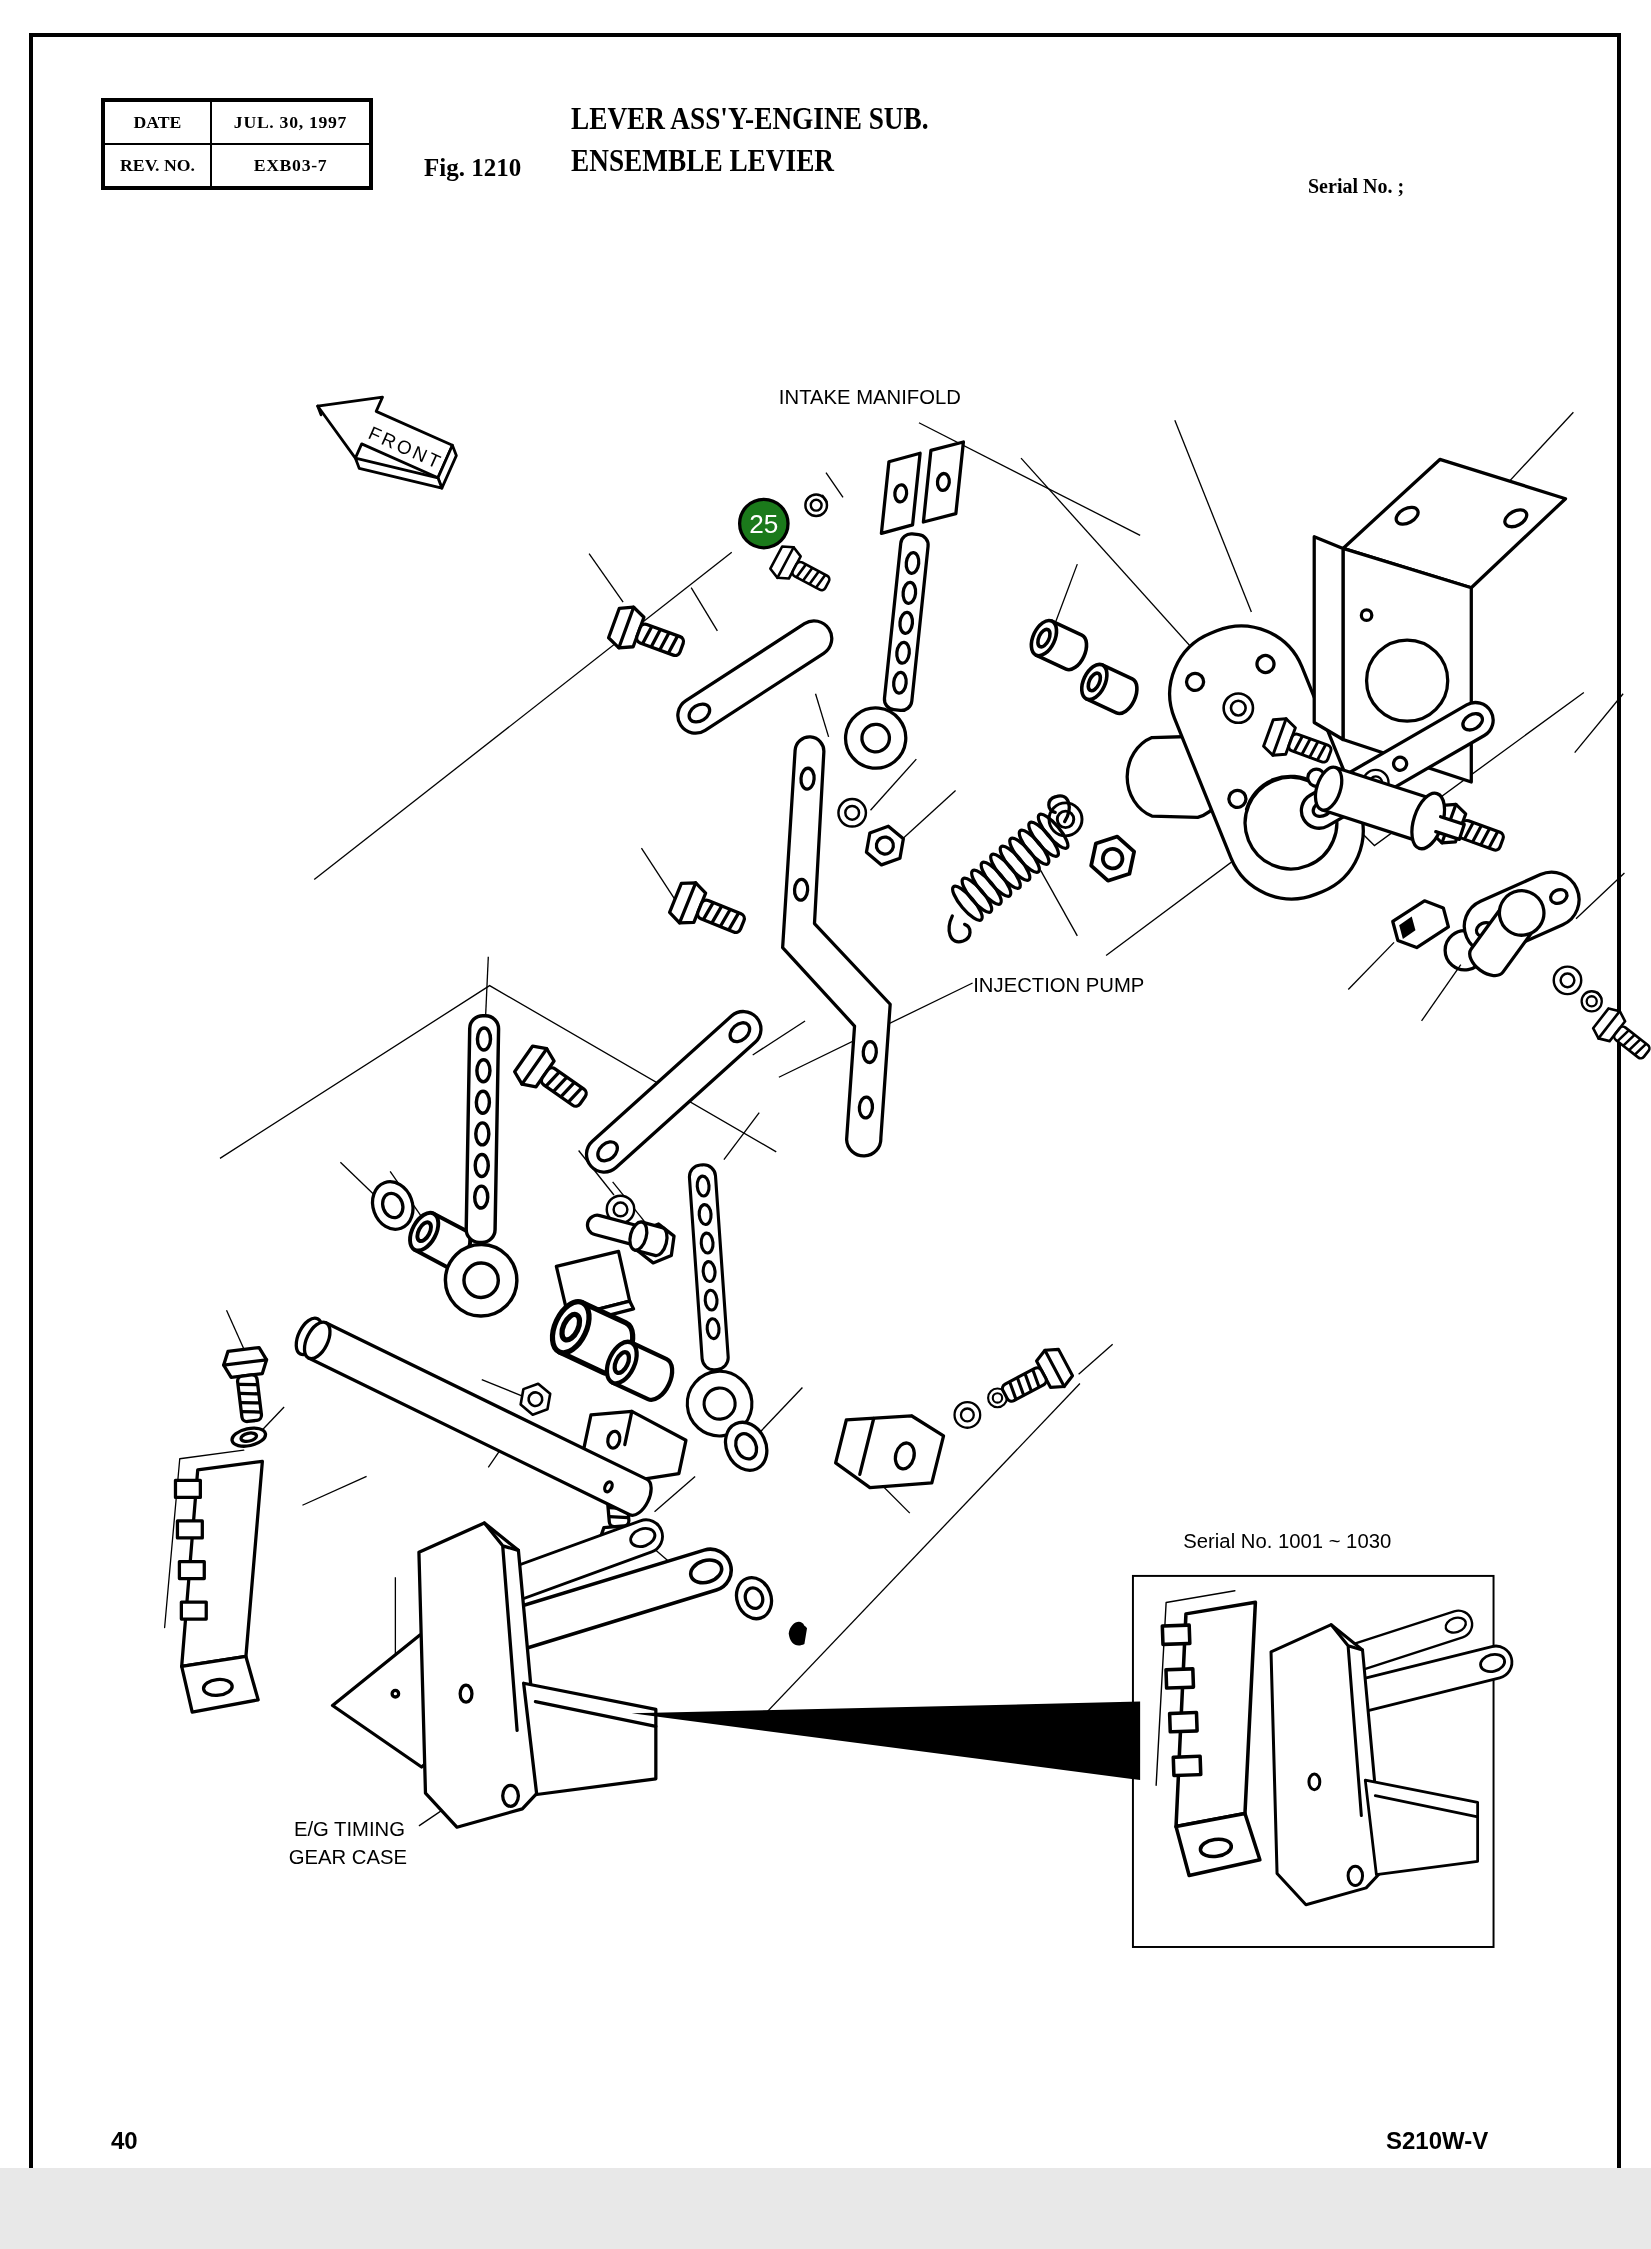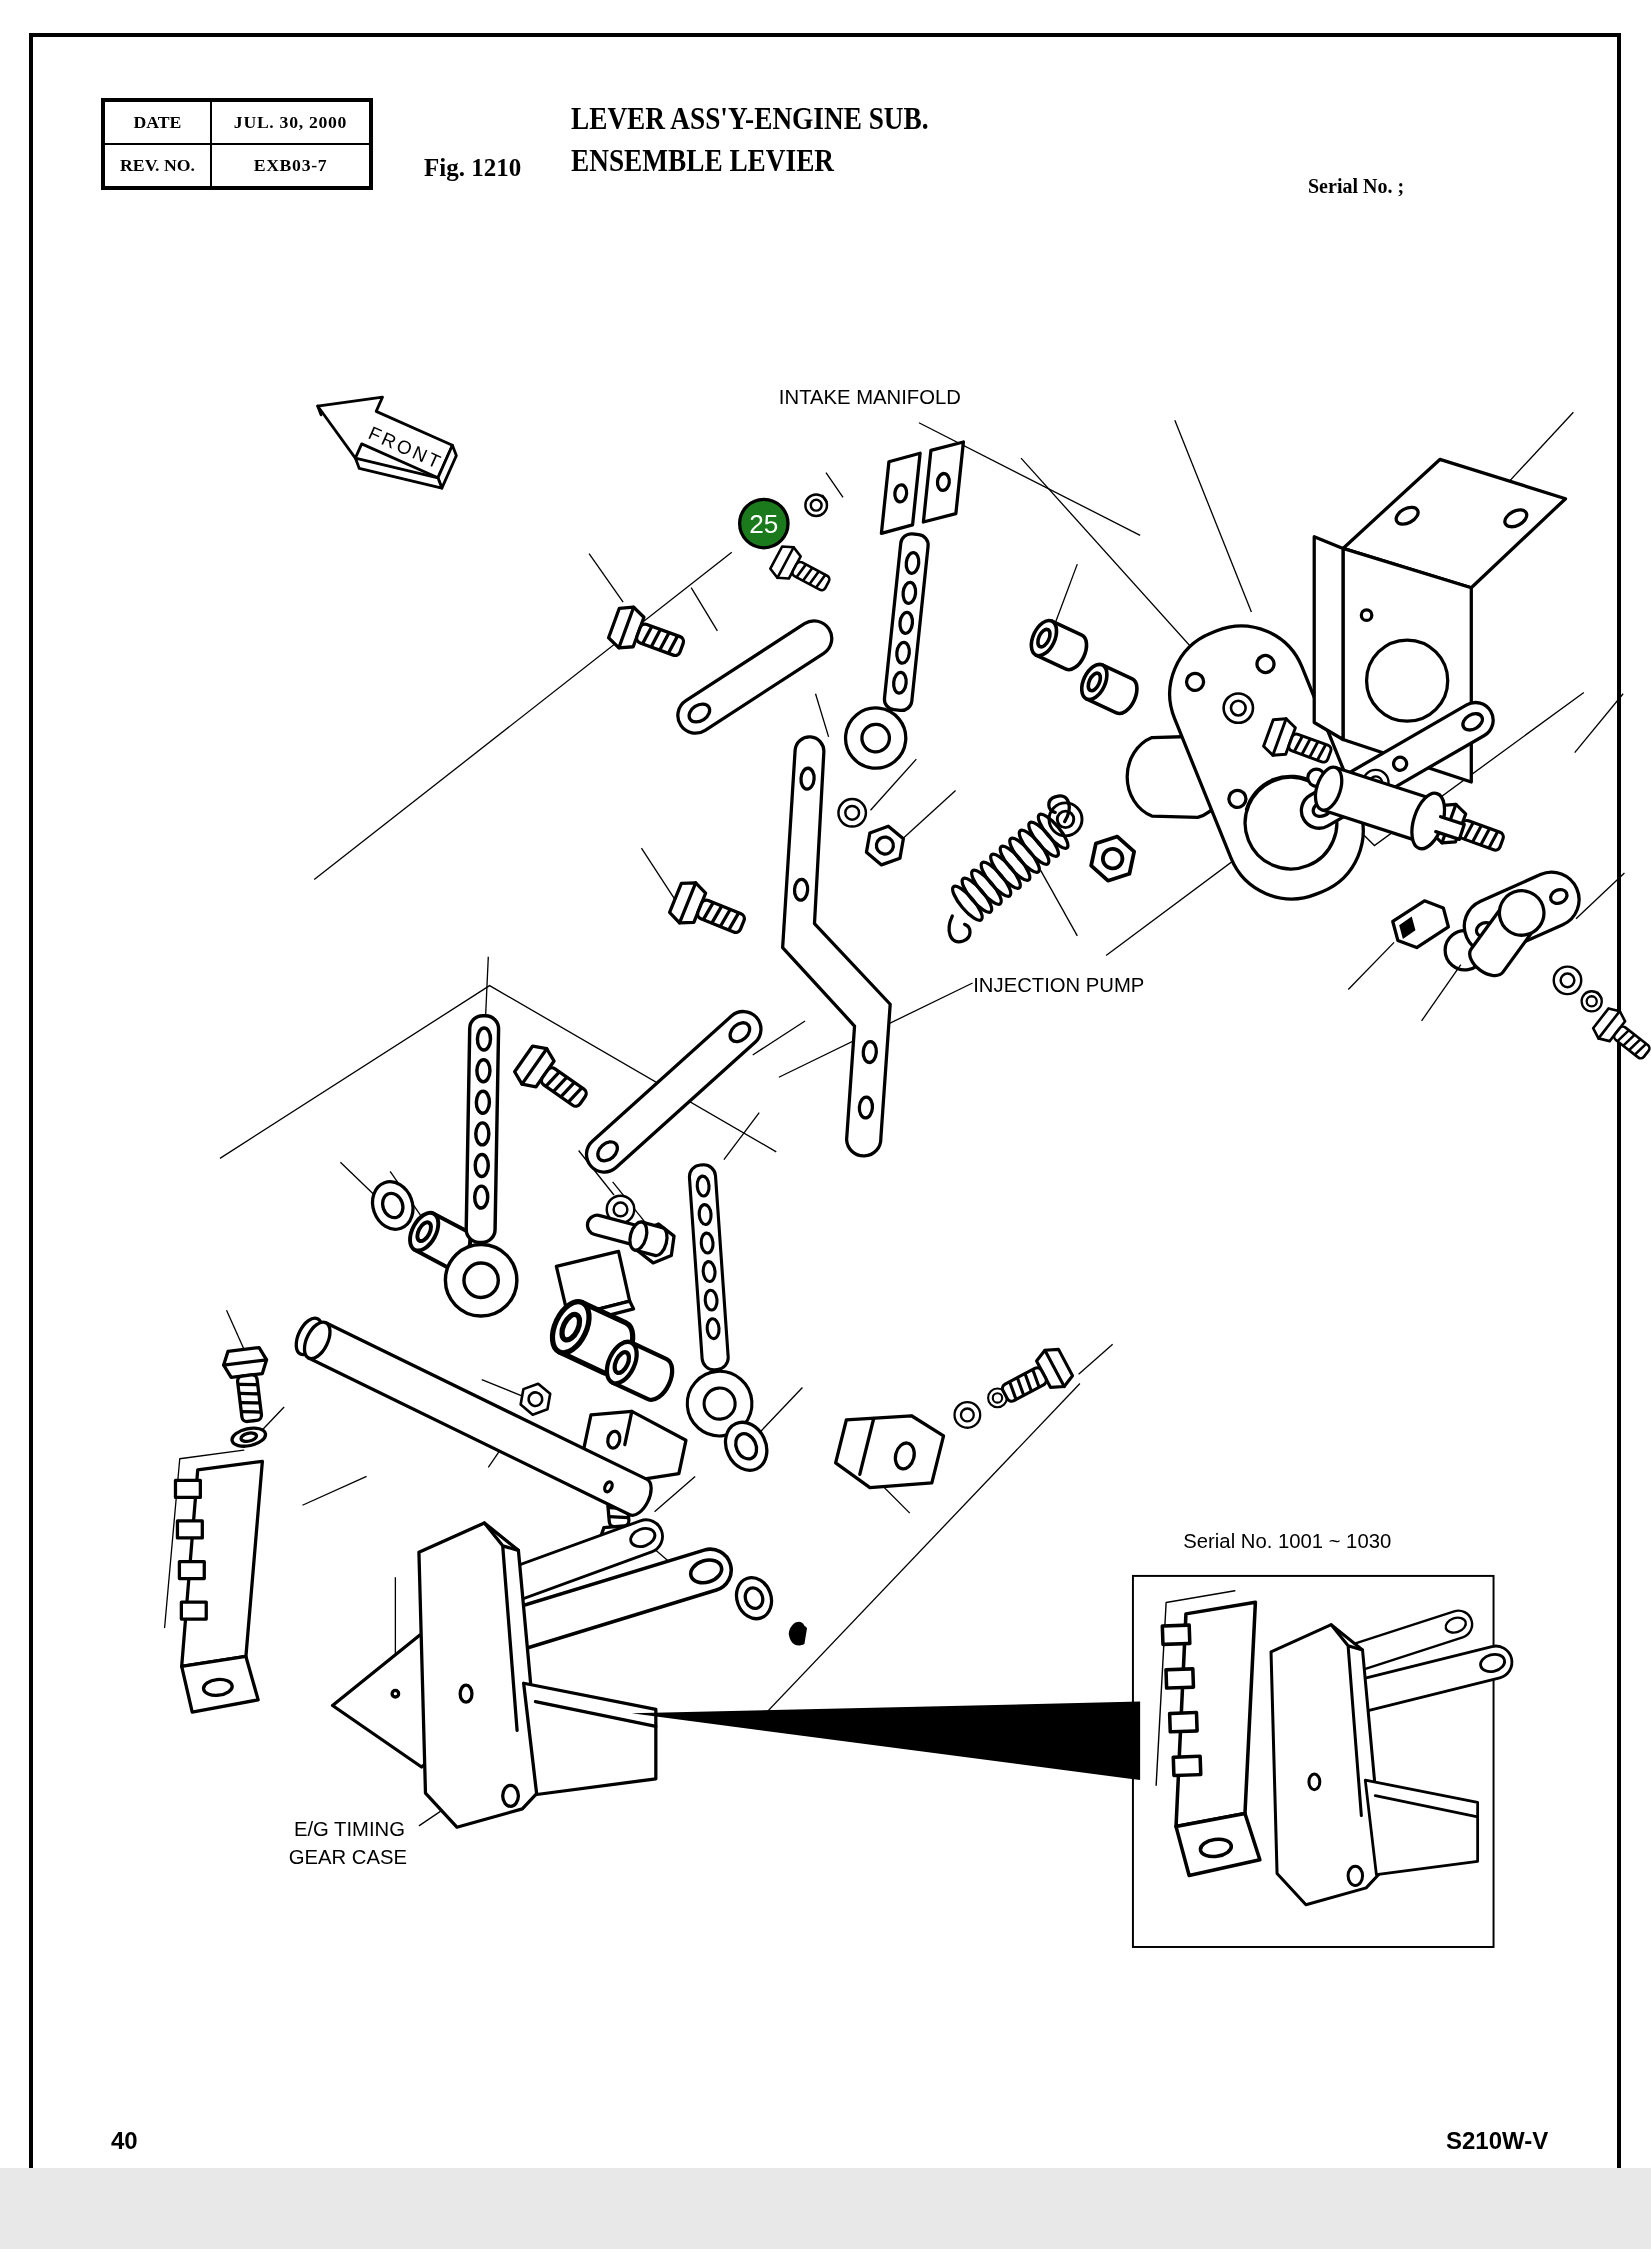--- a/index.html
+++ b/index.html
@@ -17,21 +17,21 @@
   .hdr-table td.c2 { width:144px; letter-spacing:0.7px; }
   .fig-label { position:absolute; left:424px; top:126px;
                font:bold 25px "Liberation Serif", serif;margin-top:28px; }
   .title-block { position:absolute; left:571px; top:98px;
                  font:bold 31px "Liberation Serif", serif;
                  transform:scaleX(0.88); transform-origin:left top; line-height:1.35;
                  white-space:nowrap; }
   .serial-note { position:absolute; left:1308px; top:175px;
                  font:bold 20px "Liberation Serif", serif; }
   .footer-left  { position:absolute; left:111px;  top:2127px; font:bold 24px "Liberation Sans", sans-serif; }
-  .footer-right { position:absolute; left:1446px; top:2127px; font:bold 24px "Liberation Sans", sans-serif; }
+  .footer-right { position:absolute; left:1386px; top:2127px; font:bold 24px "Liberation Sans", sans-serif; }
   svg.diagram { position:absolute; left:0; top:0; }
   .p  { fill:#fff; stroke:#000; stroke-width:5; stroke-linejoin:round; stroke-linecap:round; }
   .pn { fill:none; stroke:#000; stroke-width:5; stroke-linejoin:round; stroke-linecap:round; }
   .thin { fill:none; stroke:#000; stroke-width:2; }
   .box  { fill:none; stroke:#000; stroke-width:3; }
   .blk  { fill:#000; stroke:none; }
   .lbl { font-family:"Liberation Sans", sans-serif; font-size:31px; fill:#000; }
   .front-txt { font-family:"Liberation Sans", sans-serif; font-size:34px; letter-spacing:5px; fill:#000; }
   .callout-txt { font-family:"Liberation Sans", sans-serif; font-size:40px; fill:#fff; text-anchor:middle; }
 </style>
@@ -39,21 +39,21 @@
 <body>
 
 <div class="page">
 
   <div class="frame"></div>
 
   <table class="hdr-table">
     <tbody>
         <tr>
       <td class="c1">DATE</td>
-      <td class="c2">JUL. 30, 2000</td>
+      <td class="c2">JUL. 30, 1997</td>
     </tr>
     <tr>
       <td class="c1">REV. NO.</td>
       <td class="c2">EXB03-7</td>
     </tr>
   </tbody>
     </table>
 
   <div class="fig-label">Fig. 1210</div>
   <div class="title-block">

